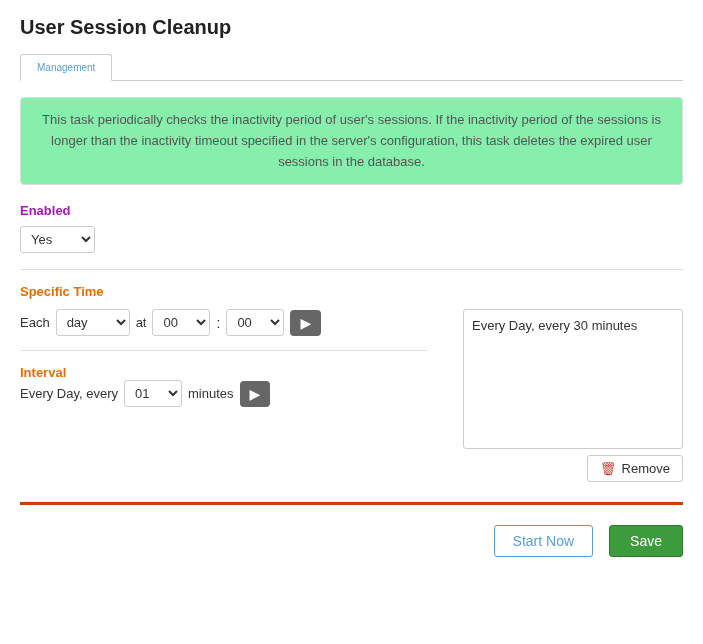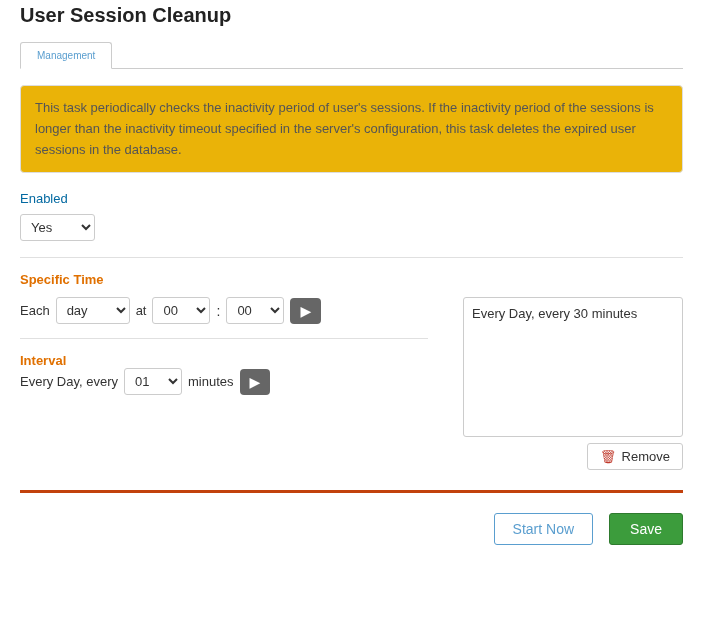--- a/index.html
+++ b/index.html
@@ -6,21 +6,21 @@
     body {
       font-family: Arial, sans-serif;
       font-size: 14px;
       background: #f5f5f5;
       color: #333;
       width: 703px;
       min-height: 644px;
     }
     .page-wrapper {
       background: #fff;
-      padding: 4px 20px;
+      padding: 16px 20px;
       min-height: 644px;
       position: relative;
     }
     .page-title {
       font-size: 20px;
       font-weight: bold;
       color: #222;
       margin-bottom: 14px;
     }
     .tab-bar {
@@ -39,33 +39,34 @@
       border-radius: 3px 3px 0 0;
       position: relative;
       bottom: -1px;
     }
     .tab.active {
       background: #fff;
       border-bottom: 1px solid #fff;
       z-index: 1;
     }
     .info-box {
-      background: #eab308;
+      background: #86efac;
       border: 1px solid #ddd;
       border-radius: 4px;
       padding: 12px 14px;
       margin-bottom: 18px;
       color: #555;
       font-size: 13px;
       line-height: 1.6;
+      text-align: center;
     }
     .section-label {
-      font-weight: normal;
-      font-size: 13px;
-      color: #0369a1;
+      font-weight: bold;
+      font-size: 13px;
+      color: #a21caf;
       margin-bottom: 8px;
     }
     .field-group {
       margin-bottom: 16px;
     }
     select {
       border: 1px solid #ccc;
       border-radius: 3px;
       padding: 4px 6px;
       font-size: 13px;

